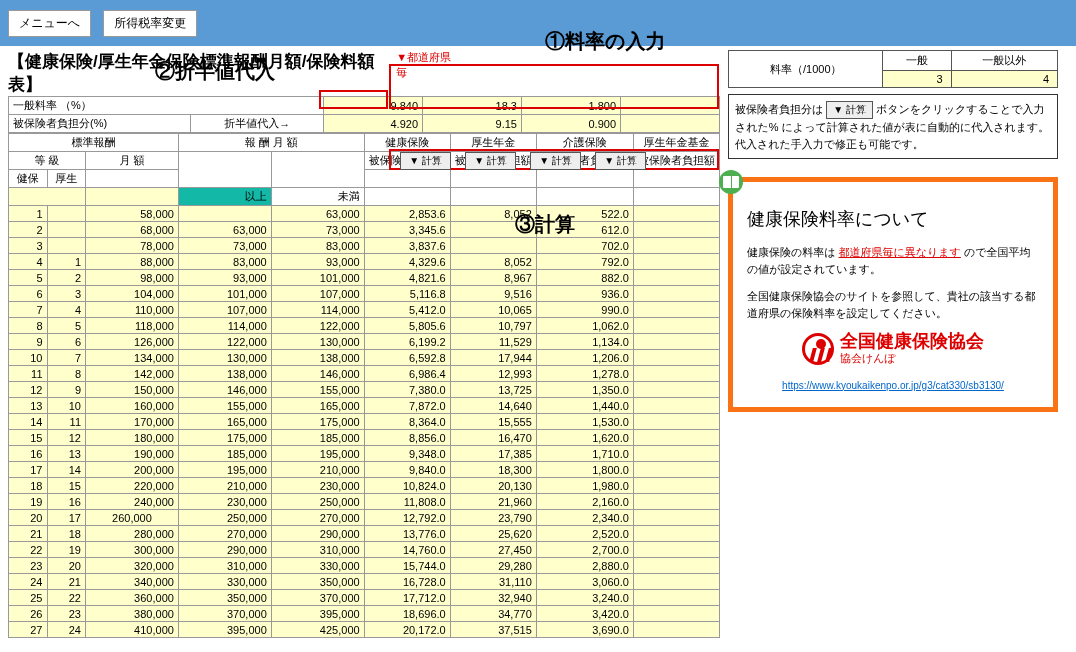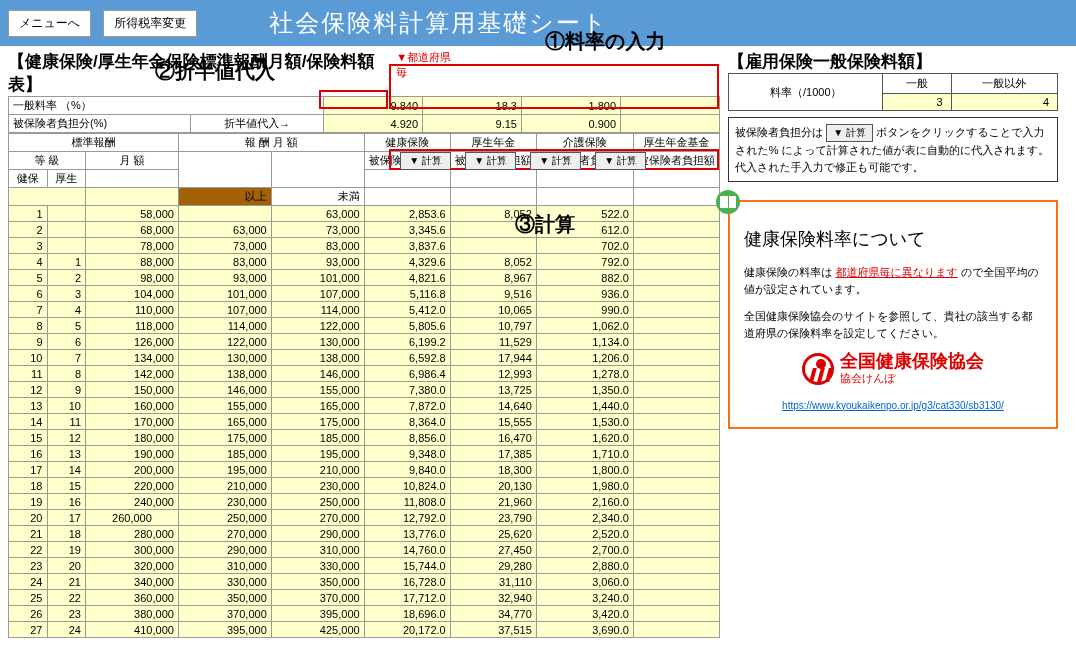--- a/index.html
+++ b/index.html
@@ -16,21 +16,21 @@
 th { background: #fff; font-weight: normal; text-align: center; }
 .yellow { background: #ffffcc; }
 .label-cell { text-align: left; background: #fff; }
 .center { text-align: center; }
 .red-text { color: #d00; }
 .calc-btn { background: #eee; border: 1px solid #555; padding: 1px 6px; font-size: 10px; cursor: pointer; display: inline-block; }
 .annot { position: absolute; font-size: 20px; font-weight: bold; color: #000; pointer-events: none; z-index: 10; }
 .annot-red { position: absolute; border: 2px solid #d00; pointer-events: none; z-index: 5; }
 .overlay-btns { position: absolute; display: flex; z-index: 7; }
 .overlay-btns .calc-btn { width: 51px; text-align: center; margin: 0 7px; }
-.info-box { border: 2px solid #f97316; padding: 6px; font-size: 11px; line-height: 1.5; margin-top: 4px; position: relative; }
+.info-box { border: 5px solid #f97316; padding: 6px; font-size: 11px; line-height: 1.5; margin-top: 4px; position: relative; }
 .green-circle { position: absolute; left: -14px; top: -12px; width: 24px; height: 24px; border-radius: 50%; background: #4caf50; display: flex; align-items: center; justify-content: center; color: #fff; font-size: 14px; }
 .book-icon { width: 16px; height: 12px; background: #fff; border-radius: 1px; position: relative; }
 .book-icon:before { content:''; position:absolute; left:50%; top:0; bottom:0; width:1px; background:#4caf50;}
 .info-title { font-size: 18px; margin: 10px 0; }
 .kenpo-logo { display: flex; align-items: center; gap: 6px; margin: 10px 0; justify-content: center;}
 .kenpo-mark { width: 32px; height: 32px; border-radius: 50%; border: 3px solid #d00; position: relative; }
 .kenpo-mark:before,.kenpo-mark:after { content:''; position:absolute; background:#d00; }
 .kenpo-mark:before { width:10px; height:10px; border-radius:50%; left:11px; top:3px; }
 .kenpo-mark:after { width:4px; height:14px; left:14px; top:12px; transform:skewX(-15deg); box-shadow: -8px 0 0 #d00, 8px 0 0 #d00; }
 .kenpo-text { color: #d00; font-size: 18px; font-weight: bold; line-height: 1; }
@@ -44,21 +44,20 @@
 .big-table .rownum { text-align:right; width:34px;}
 .big-table tr { background:#ffffcc; }
 .big-table thead tr { background:#fff;}
 </style>
 </head>
 <body>
 
 <div class="header-bar">
   <button class="hdr-btn">メニューへ</button>
   <button class="hdr-btn">所得税率変更</button>
-  <div class="hdr-title">社会保険料計算用基礎シート</div>
 </div>
 
 <div class="main">
 
   <div class="annot" style="left:545px; top:-18px;">①料率の入力</div>
   <div class="annot" style="left:155px; top:12px;">②折半値代入</div>
   <div class="annot" style="left:515px; top:165px;">③計算</div>
   <div class="annot-red" style="left:389px; top:18px; width:330px; height:45px;"></div>
   <div class="annot-red" style="left:319px; top:44px; width:69px; height:19px;"></div>
   <div class="annot-red" style="left:389px; top:103px; width:330px; height:21px;"></div>
@@ -126,21 +125,21 @@
           <th>健保</th>
           <th>厚生</th>
           <th></th>
         </tr>
 
       </thead>
       <tbody id="table-body">
         <tr>
           <td colspan="2"></td>
             <td></td>
-          <td class="center" style="background:#a16207;">以上</td>
+          <td class="center" style="background:#14b8a6;">以上</td>
           <td class="center" style="background:#fff;">未満</td>
           <td style="background:#fff;"></td>
             <td style="background:#fff;"></td>
             <td style="background:#fff;"></td>
             <td style="background:#fff;"></td>
         </tr>
       <tr>
             <td class="rownum" style="width:34px;">1</td>
             <td style="width:34px;"></td>
             <td style="width:82px;">58,000</td>
@@ -435,21 +434,20 @@
             <td style="width:76px;">20,172.0</td>
             <td style="width:76px;">37,515</td>
             <td style="width:76px;">3,690.0</td>
             <td style="width:76px;"></td>
           </tr>
         </tbody>
     </table>
   </div>
 
   <div class="right">
-    <div class="sec-title">【雇用保険一般保険料額】</div>
     <table class="rate-table" style="width:100%;">
       <tbody>
           <tr>
         <td rowspan="2">料率（/1000）</td>
         <th>一般</th>
         <th>一般以外</th>
       </tr>
       <tr>
         <td class="yellow">3</td>
         <td class="yellow">4</td>

